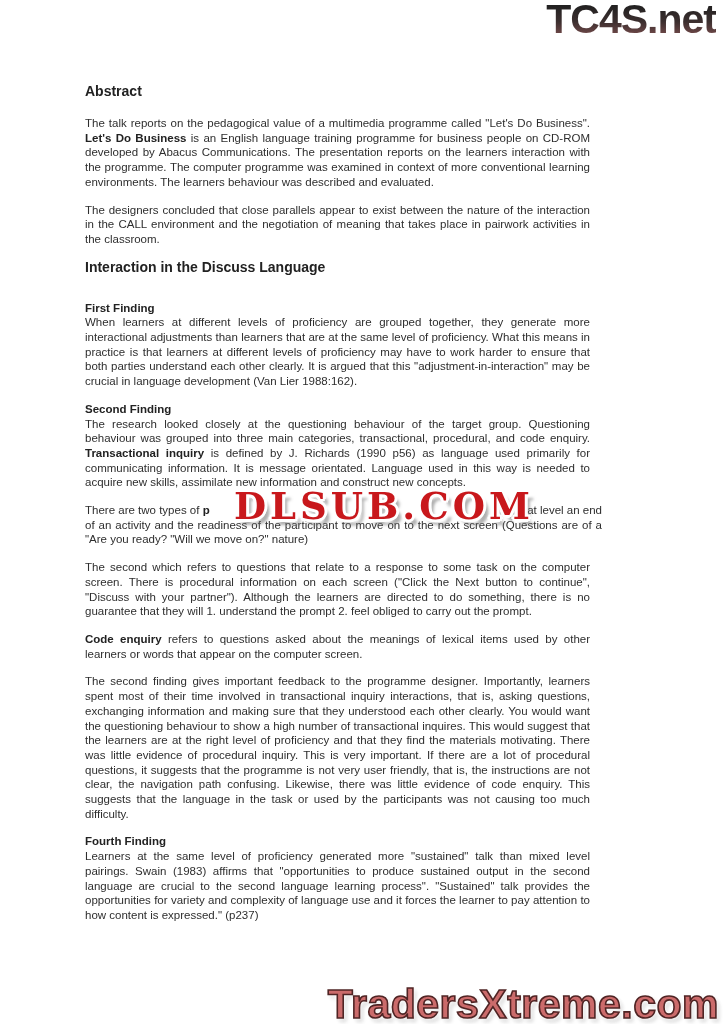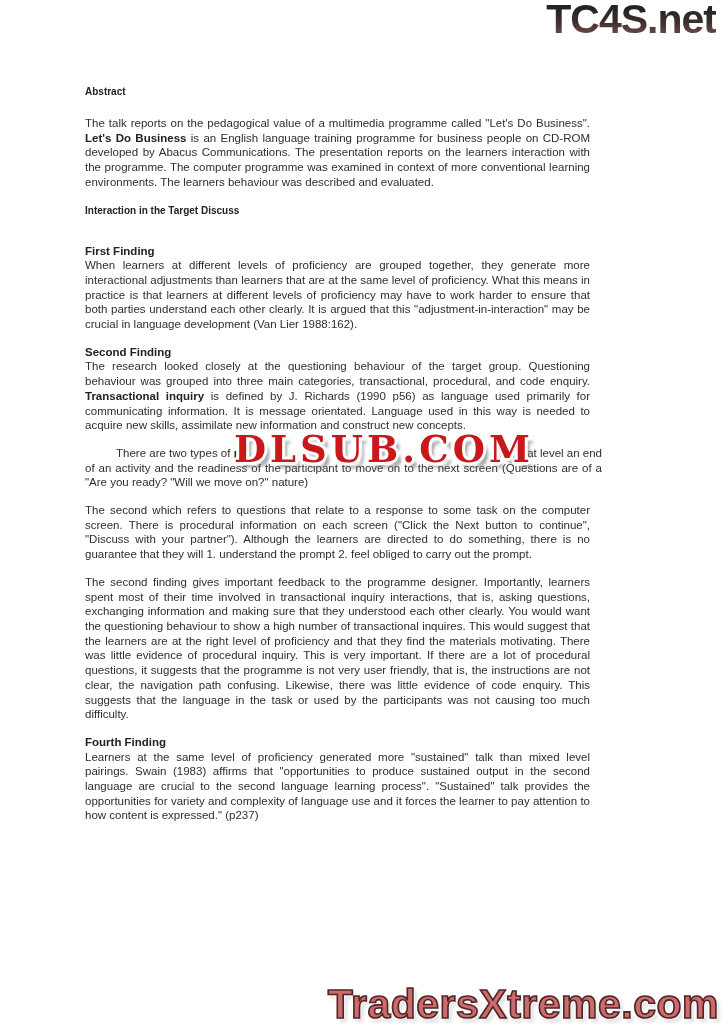--- a/index.html
+++ b/index.html
@@ -18,29 +18,29 @@
     -webkit-background-clip:text;background-clip:text;
     color:transparent;
   }
   
   .doc{
     position:absolute;left:85px;top:84px;width:517px;
     font-size:11.5px;line-height:14.7px;
     text-align:justify;
   }
   .doc h1{
-    font-size:10px;line-height:15px;margin:0 0 17px 0;
+    font-size:14px;line-height:15px;margin:0 0 17px 0;
     font-weight:bold;color:#222;text-align:left;
   }
   .doc h1.section{margin:0 0 26px 0;}
   .doc p{margin:0 12px 13px 0;}
   .doc b{color:#222;}
   
   .wm-para{position:relative;margin:0 0 13px 0;}
-  .wm-line{display:flex;white-space:pre;margin-left:31px;}
+  .wm-line{display:flex;white-space:pre;}
   .wm-gap{flex:1;}
   .wm-rest{text-align:justify;}
   .wm-center{
     position:absolute;left:149px;top:-19px;z-index:5;
     font-family:"DejaVu Serif", serif;
     font-weight:bold;font-size:37px;line-height:44px;letter-spacing:4px;
     color:#c8181c;white-space:nowrap;
     text-shadow:
       -2px -2px 0 #fff, 2px -2px 0 #fff, -2px 2px 0 #fff, 2px 2px 0 #fff,
       0 -3px 0 #fff, 0 3px 0 #fff, -3px 0 0 #fff, 3px 0 0 #fff,
@@ -60,35 +60,37 @@
 <body>
 
 <div class="top-logo">TC4S.net</div>
 
 <div class="doc">
 
   <h1>Abstract</h1>
 
   <p><span>The talk reports on the pedagogical value of a multimedia programme called "Let's Do Business". </span><b>Let's Do Business</b><span> is an English language training programme for business people on CD-ROM developed by Abacus Communications.  The presentation reports on the learners interaction with the programme. The computer programme was examined in context of more conventional learning environments.  The learners behaviour was described and evaluated.</span></p>
 
+  <p>The designers concluded that close parallels appear to exist between the nature of the interaction in the CALL environment and the negotiation of meaning that takes place in pairwork activities in the classroom.</p>
 
-  <h1 class="section">Interaction in the Target Discuss</h1>
+  <h1 class="section">Interaction in the Discuss Language</h1>
 
   <p><b>First Finding</b><br><span>When learners at different levels of proficiency are grouped together, they generate more interactional adjustments than learners that are at the same level of proficiency.  What this means in practice is that learners at different levels of proficiency may have to work harder to ensure that both parties understand each other clearly.  It is argued that this "adjustment-in-interaction" may be crucial in language development (Van Lier 1988:162).</span></p>
 
   <p><b>Second Finding</b><br><span>The research looked closely at the questioning behaviour of the target group.  Questioning behaviour was grouped into three main categories, transactional, procedural, and code enquiry.  </span><b>Transactional inquiry</b><span> is defined by J. Richards (1990 p56) as language used primarily for communicating information. It is message orientated.  Language used in this way is needed to acquire new skills, assimilate new information and construct new concepts.</span></p>
 
   <div class="wm-para">
     <div class="wm-center">DLSUB.COM</div>
     <div class="wm-line"><span>There are two types of </span><b>p</b><span class="wm-gap"></span><span>hat level an end</span></div>
     <div class="wm-rest">of an activity and the readiness of the participant to move on to  the next screen (Questions are of a "Are you ready? "Will we move on?" nature)</div>
   </div>
 
   <p>The second which refers to questions that relate to a response to some task on the computer screen. There is procedural information on each screen ("Click the Next button to continue", "Discuss with your partner").  Although the learners are directed to do something, there is no guarantee that they will 1. understand the prompt 2. feel obliged to carry out the prompt.</p>
 
+  <p><b>Code enquiry</b><span> refers to questions asked about the meanings of lexical items used by other learners or words that appear on the computer screen.</span></p>
 
   <p>The second finding gives important feedback to the programme designer. Importantly, learners spent most of their time involved in transactional inquiry interactions, that is, asking questions, exchanging information and making sure that they understood each other clearly. You would want the questioning behaviour to show a high number of transactional inquires. This would suggest that the learners are at the right level of proficiency and that they find the materials motivating.  There was little evidence of  procedural inquiry. This is very important. If there are a lot of procedural questions, it suggests that the programme is not very user friendly, that is, the instructions are not clear, the navigation path confusing. Likewise, there was little evidence of code enquiry.  This suggests that the language in the task or used by the participants was not causing too much difficulty.</p>
 
 
   <p><b>Fourth Finding</b><br><span>Learners at the same level of proficiency generated more "sustained" talk than mixed level pairings.  Swain (1983) affirms that "opportunities to produce sustained output in the second language are crucial to the second language learning process".  "Sustained" talk provides the opportunities for variety and complexity of language use and it forces the learner to pay attention to how content is expressed." (p237)</span></p>
 
 </div>
 
 <div class="bottom-logo">TradersXtreme.com</div>
 

